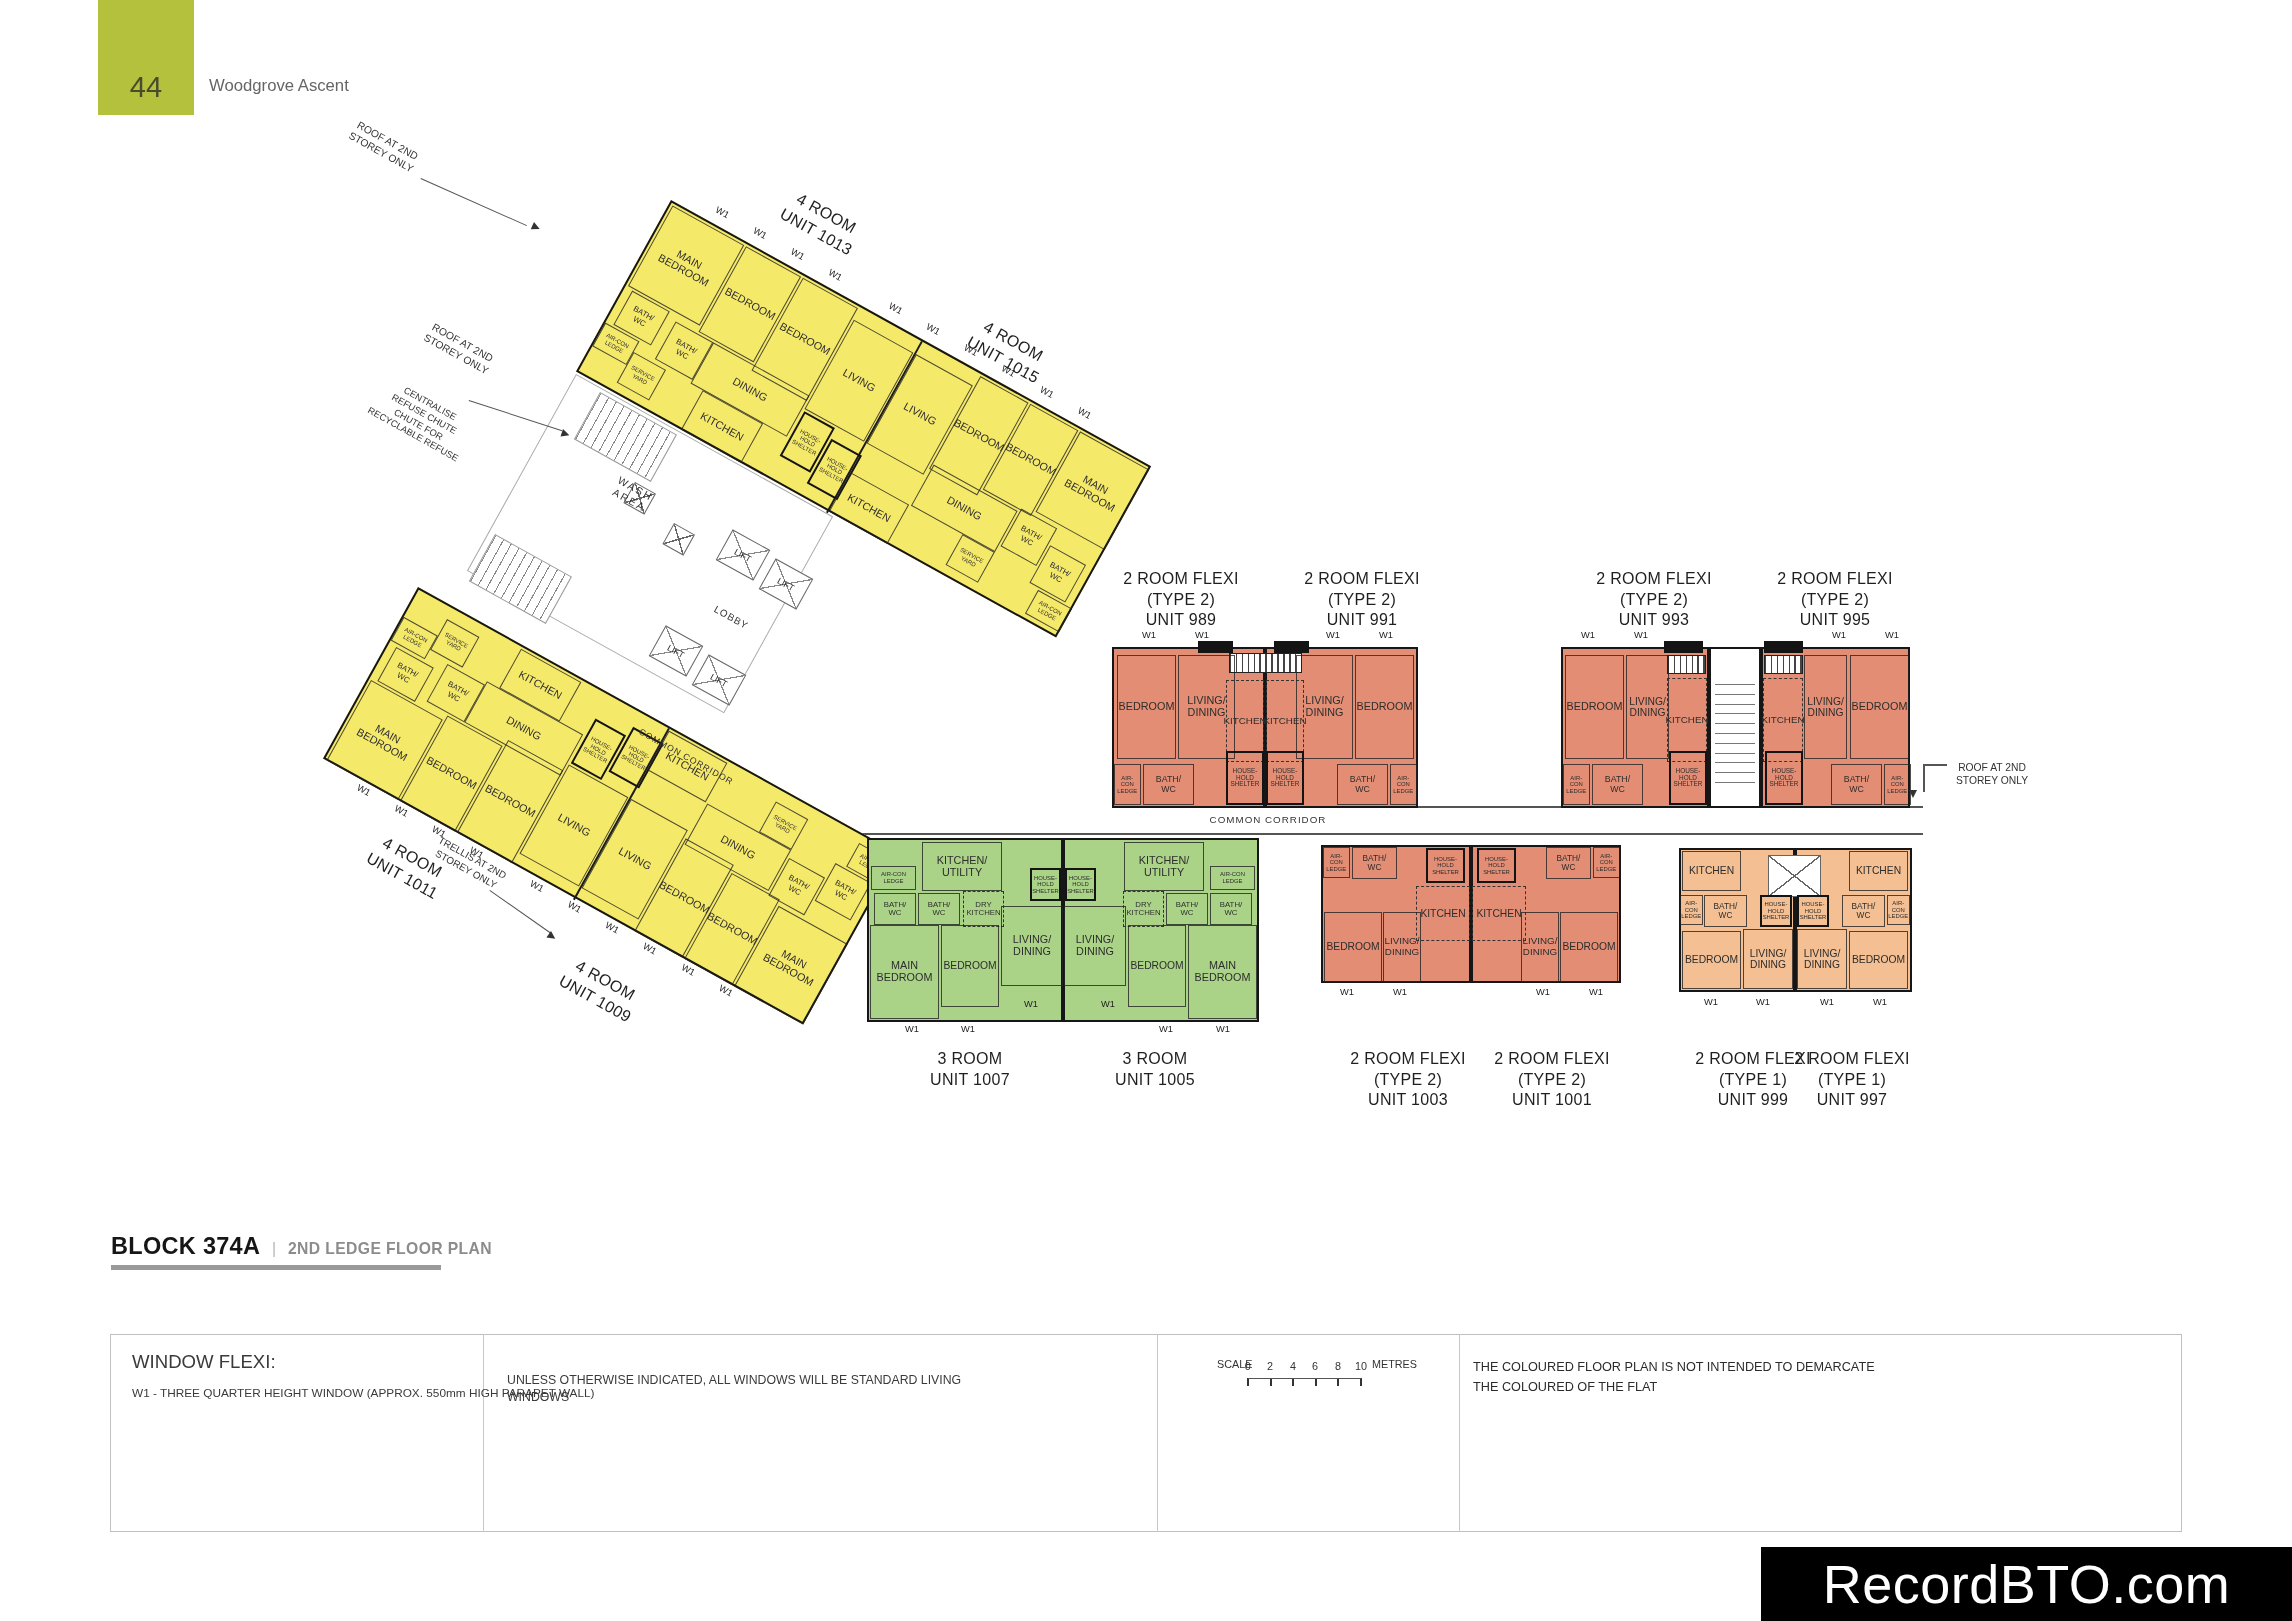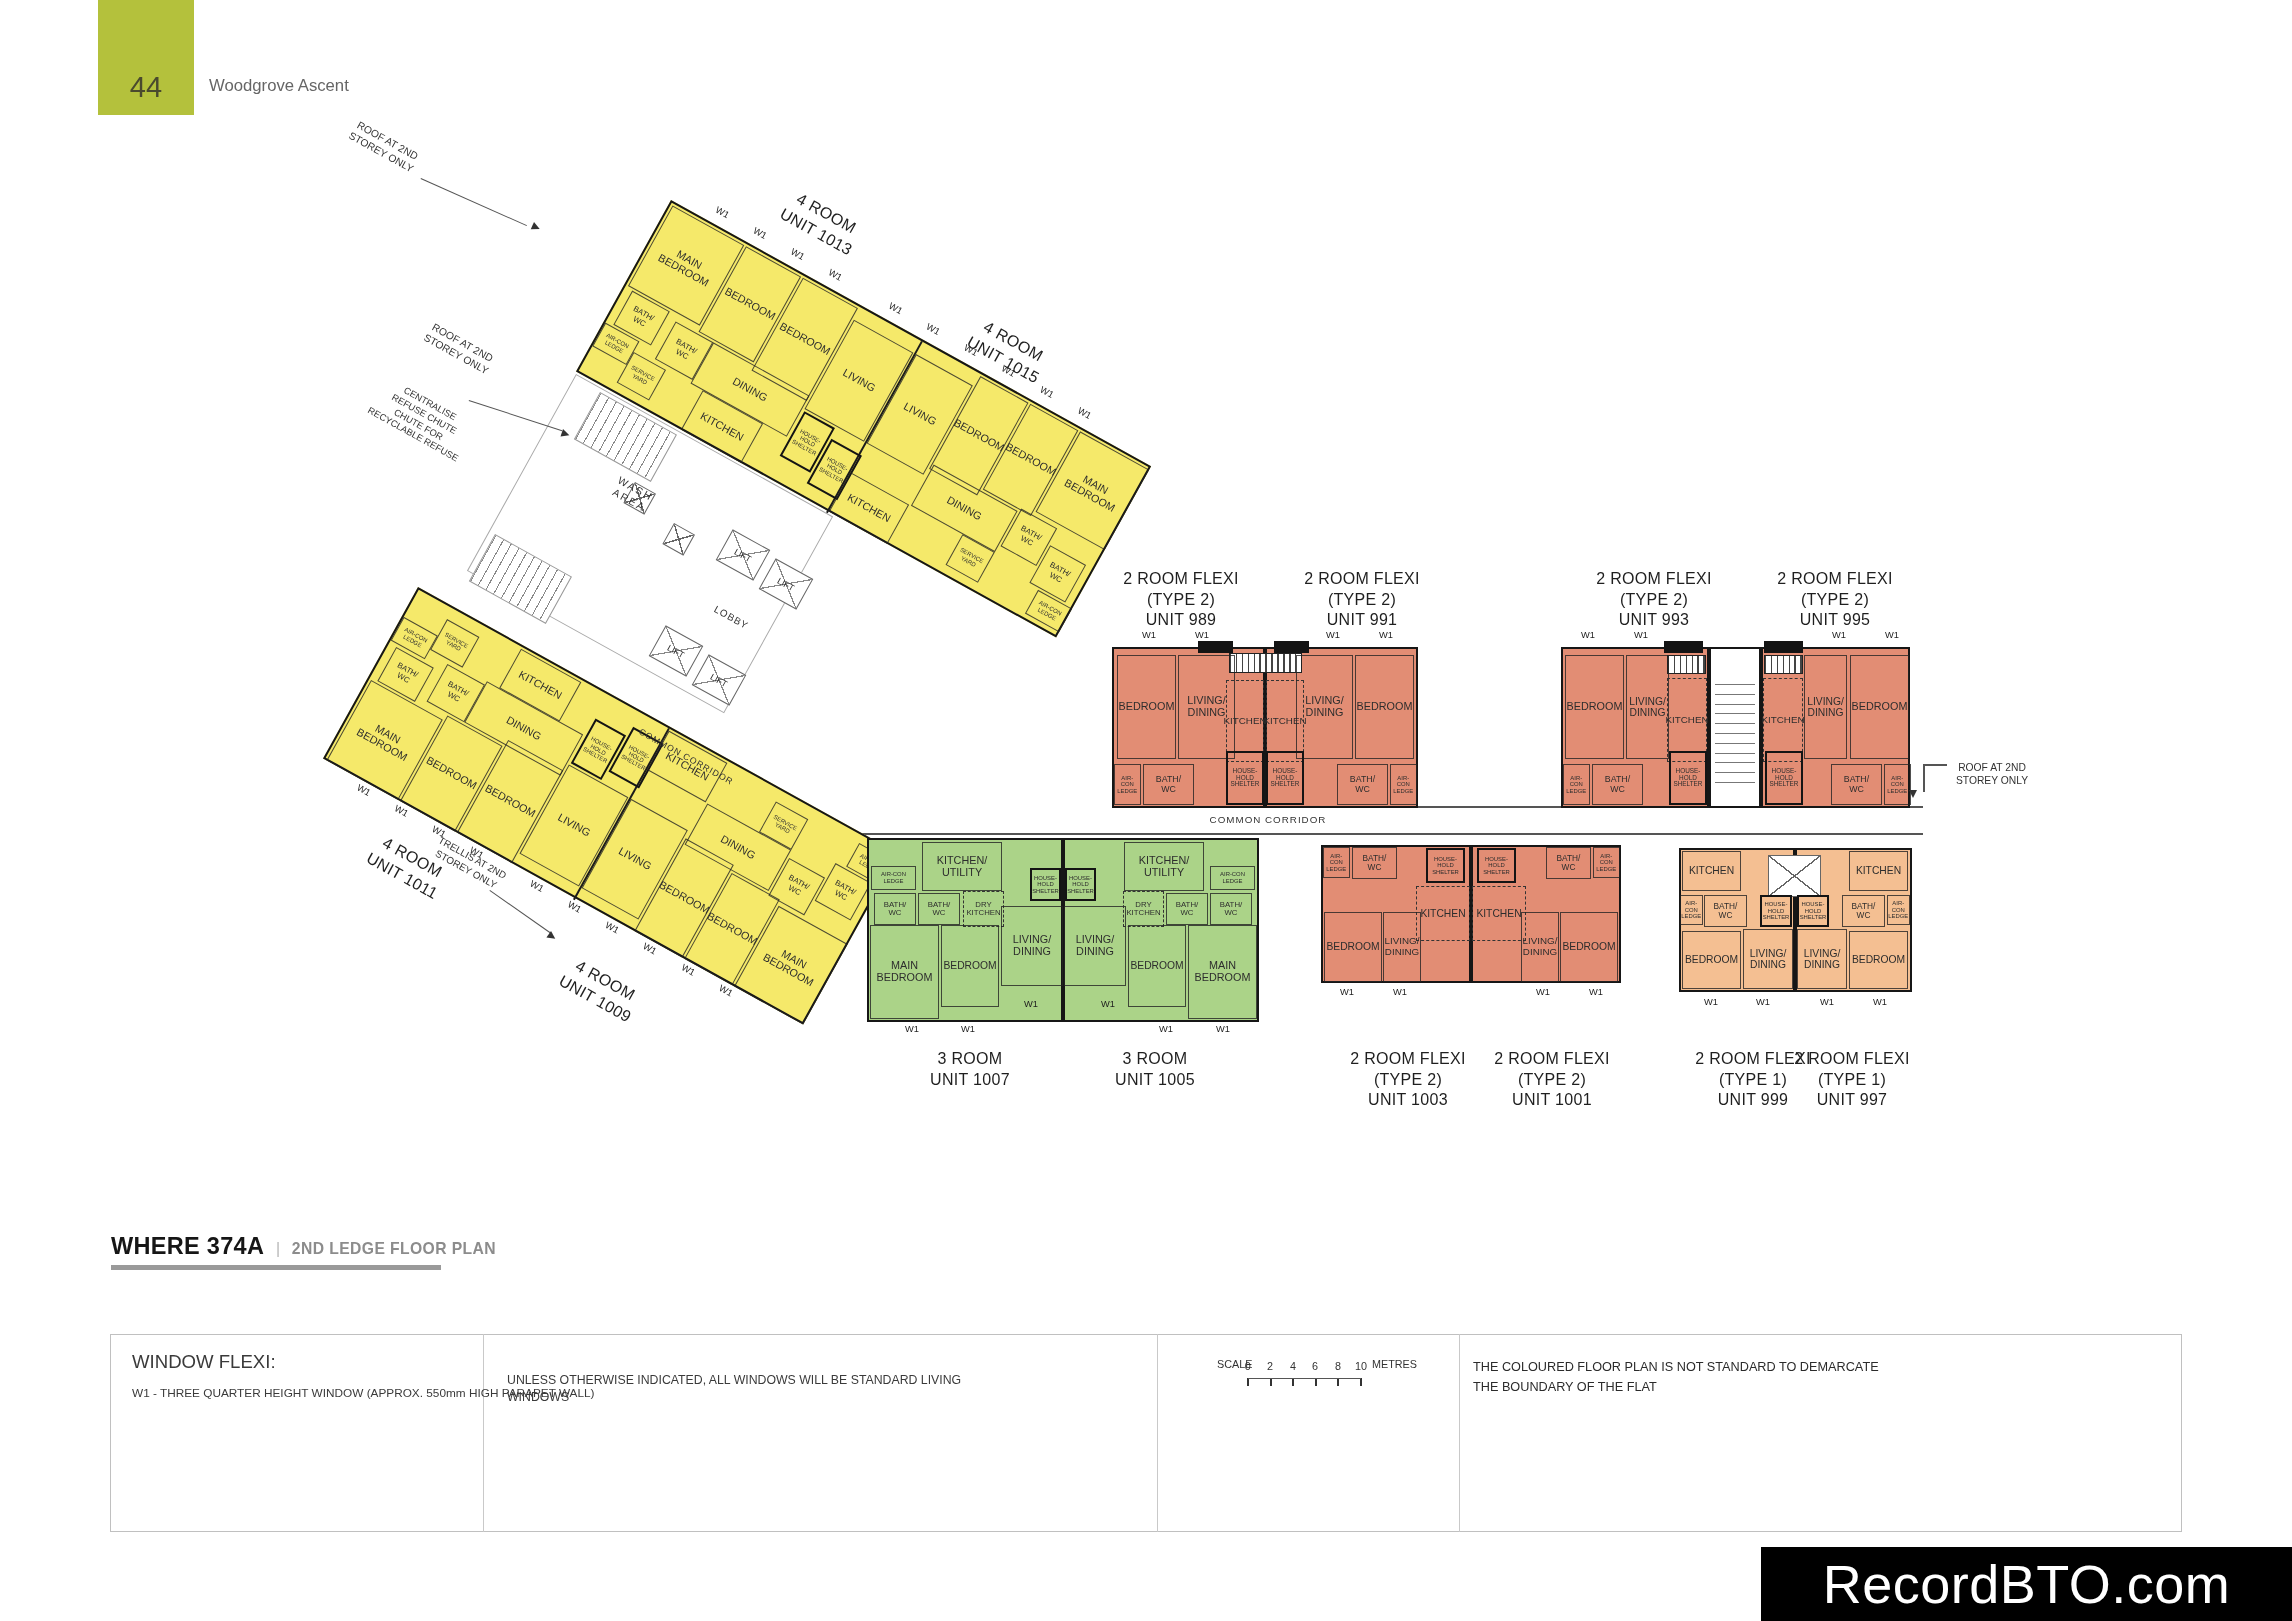--- a/index.html
+++ b/index.html
@@ -397,21 +397,21 @@
       <div class="abs w1" style="left: 1880px; top: 1002px; transform: translate(-50%, -50%);">W1</div>
       <div class="abs w1" style="left: 912px; top: 1029px; transform: translate(-50%, -50%);">W1</div>
       <div class="abs w1" style="left: 968px; top: 1029px; transform: translate(-50%, -50%);">W1</div>
       <div class="abs w1" style="left: 1031px; top: 1004px; transform: translate(-50%, -50%);">W1</div>
       <div class="abs w1" style="left: 1108px; top: 1004px; transform: translate(-50%, -50%);">W1</div>
       <div class="abs w1" style="left: 1166px; top: 1029px; transform: translate(-50%, -50%);">W1</div>
       <div class="abs w1" style="left: 1223px; top: 1029px; transform: translate(-50%, -50%);">W1</div>
     </div>
 
   <div class="abs" id="blk-row">
-    <span id="blk-title">WHERE 374A</span>
+    <span id="blk-title">BLOCK 374A</span>
     <span id="blk-sep">|</span>
     <span id="blk-sub">2ND LEDGE FLOOR PLAN</span>
   </div>
   <div class="abs" id="blk-rule"></div>
 
   <div class="abs" id="legend-box"></div>
   <div class="abs lgd-div" style="left:483px;"></div>
   <div class="abs lgd-div" style="left:1157px;"></div>
   <div class="abs lgd-div" style="left:1459px;"></div>
 
@@ -429,19 +429,19 @@
       <div class="abs vtick" style="left: 54px; top: 19.6px; width: 1.5px; height: 8.8px;"></div>
       <div class="abs tick" style="left: 77px; top: 7.8px; transform: translate(-50%, -50%);">6</div>
       <div class="abs vtick" style="left: 77px; top: 19.6px; width: 1.5px; height: 8.8px;"></div>
       <div class="abs tick" style="left: 100px; top: 7.8px; transform: translate(-50%, -50%);">8</div>
       <div class="abs vtick" style="left: 99px; top: 19.6px; width: 1.5px; height: 8.8px;"></div>
       <div class="abs tick" style="left: 123px; top: 7.8px; transform: translate(-50%, -50%);">10</div>
       <div class="abs vtick" style="left: 122px; top: 19.6px; width: 1.5px; height: 8.8px;"></div>
       <div class="abs ln" style="left: 9.8px; top: 19.6px; width: 113px; height: 1.5px;"></div>
     </div>
   <div class="abs" id="metres-label">METRES</div>
-  <div class="abs" id="boundary-note">THE COLOURED FLOOR PLAN IS NOT STANDARD TO DEMARCATE THE BOUNDARY OF THE FLAT</div>
+  <div class="abs" id="boundary-note">THE COLOURED FLOOR PLAN IS NOT INTENDED TO DEMARCATE THE COLOURED OF THE FLAT</div>
 
   <div class="abs" id="watermark">
     <span>RecordBTO.com</span>
   </div>
 </div>
 
 
 </body></html>

